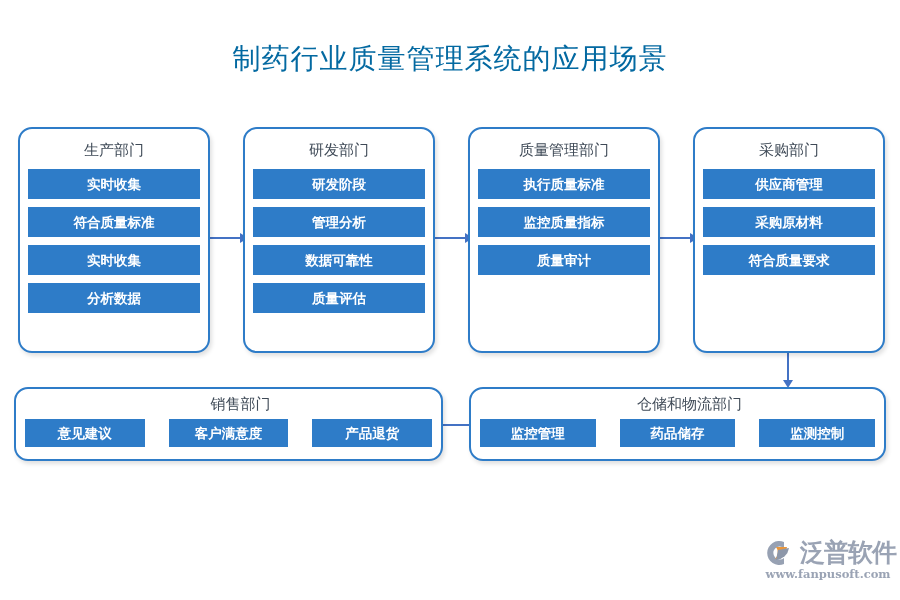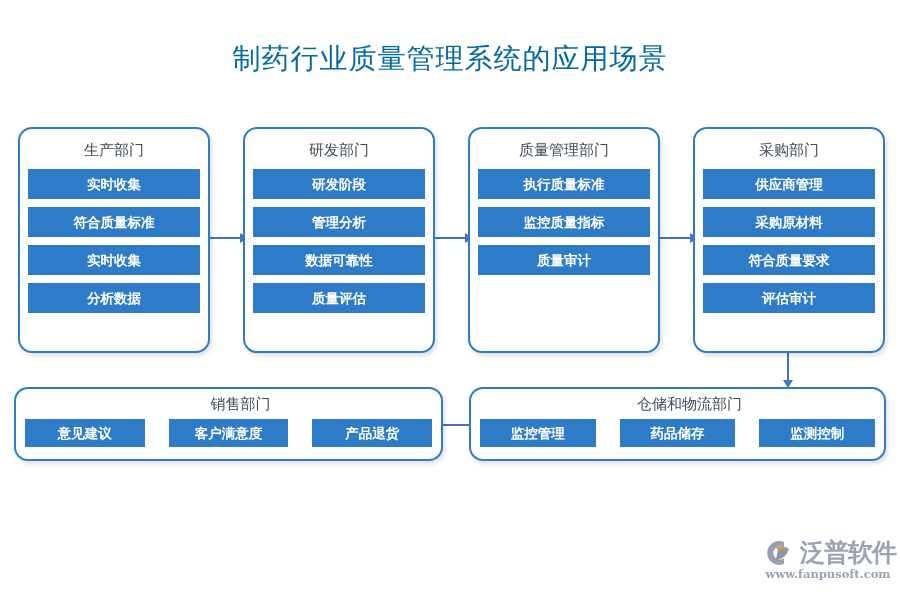--- a/index.html
+++ b/index.html
@@ -217,21 +217,20 @@
       <div class="item">质量审计</div>
     </div>
   </div>
 
   <div class="panel col" style="left:693px;">
     <div class="panel-title">采购部门</div>
     <div class="items">
       <div class="item">供应商管理</div>
       <div class="item">采购原材料</div>
       <div class="item">符合质量要求</div>
-      <div class="item">评估审计</div>
     </div>
   </div>
 
   <div class="panel row" style="left:14px; width:429px;">
     <div class="panel-title">销售部门</div>
     <div class="items">
       <div class="item">意见建议</div>
       <div class="item">客户满意度</div>
       <div class="item">产品退货</div>
     </div>

